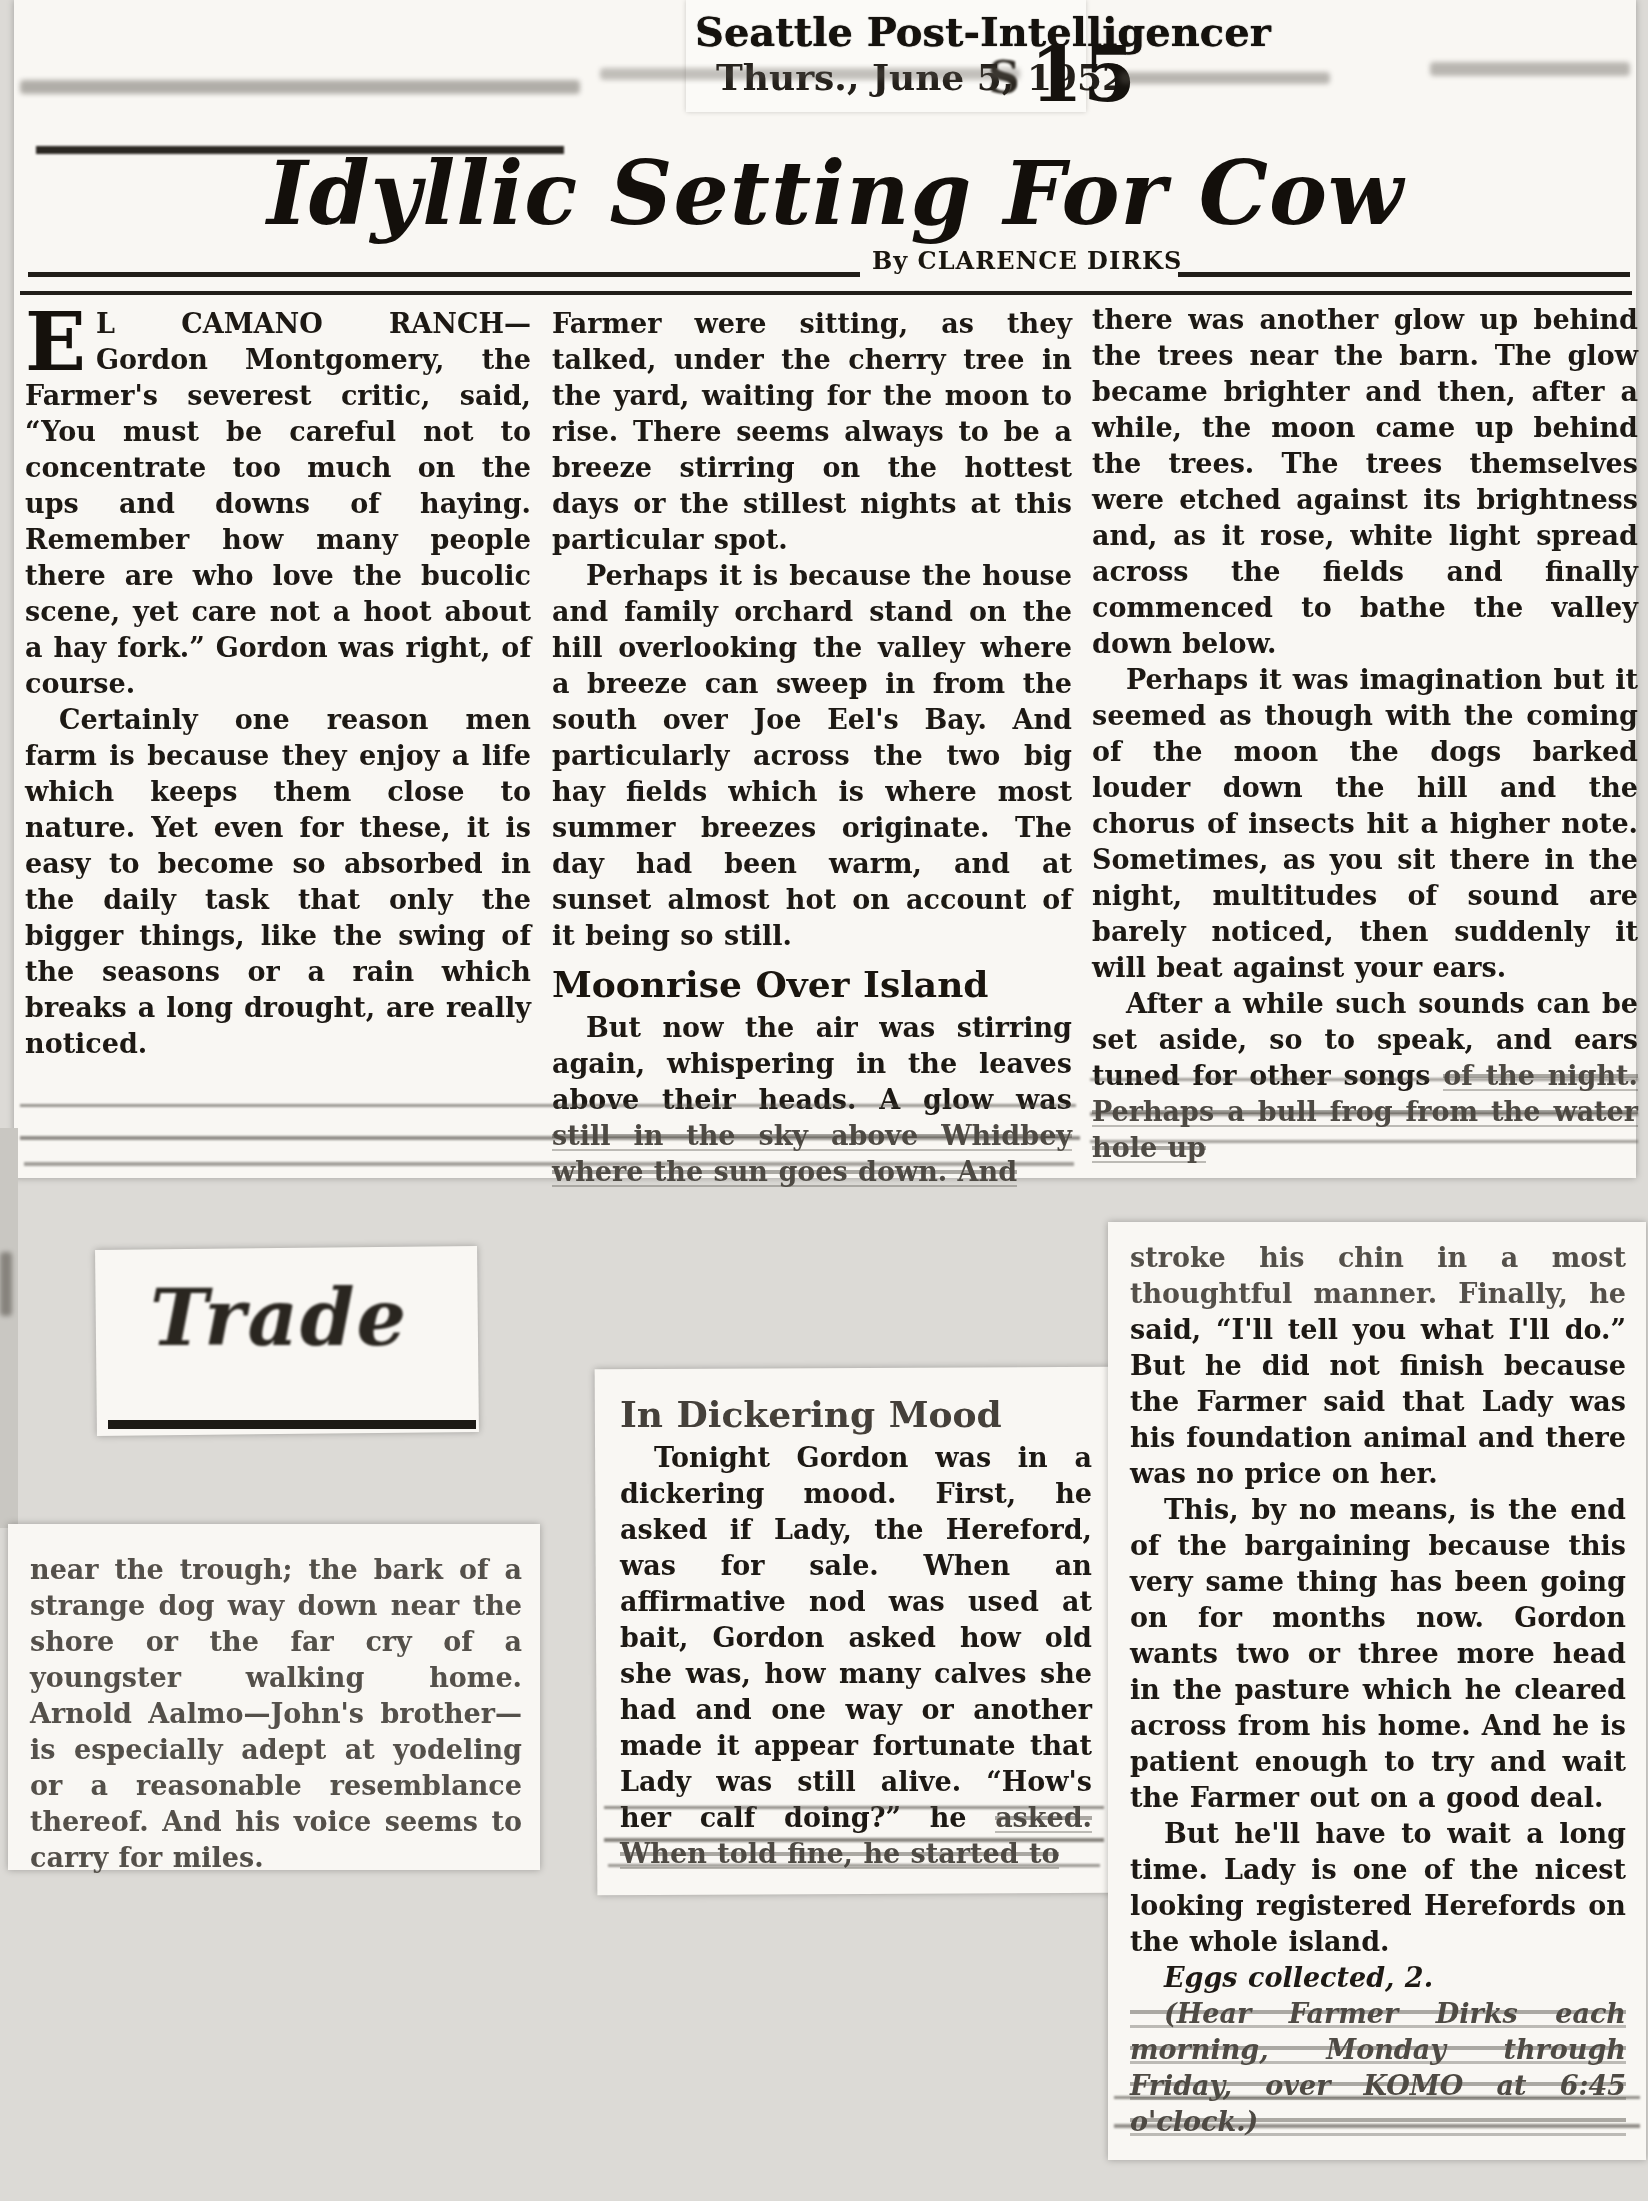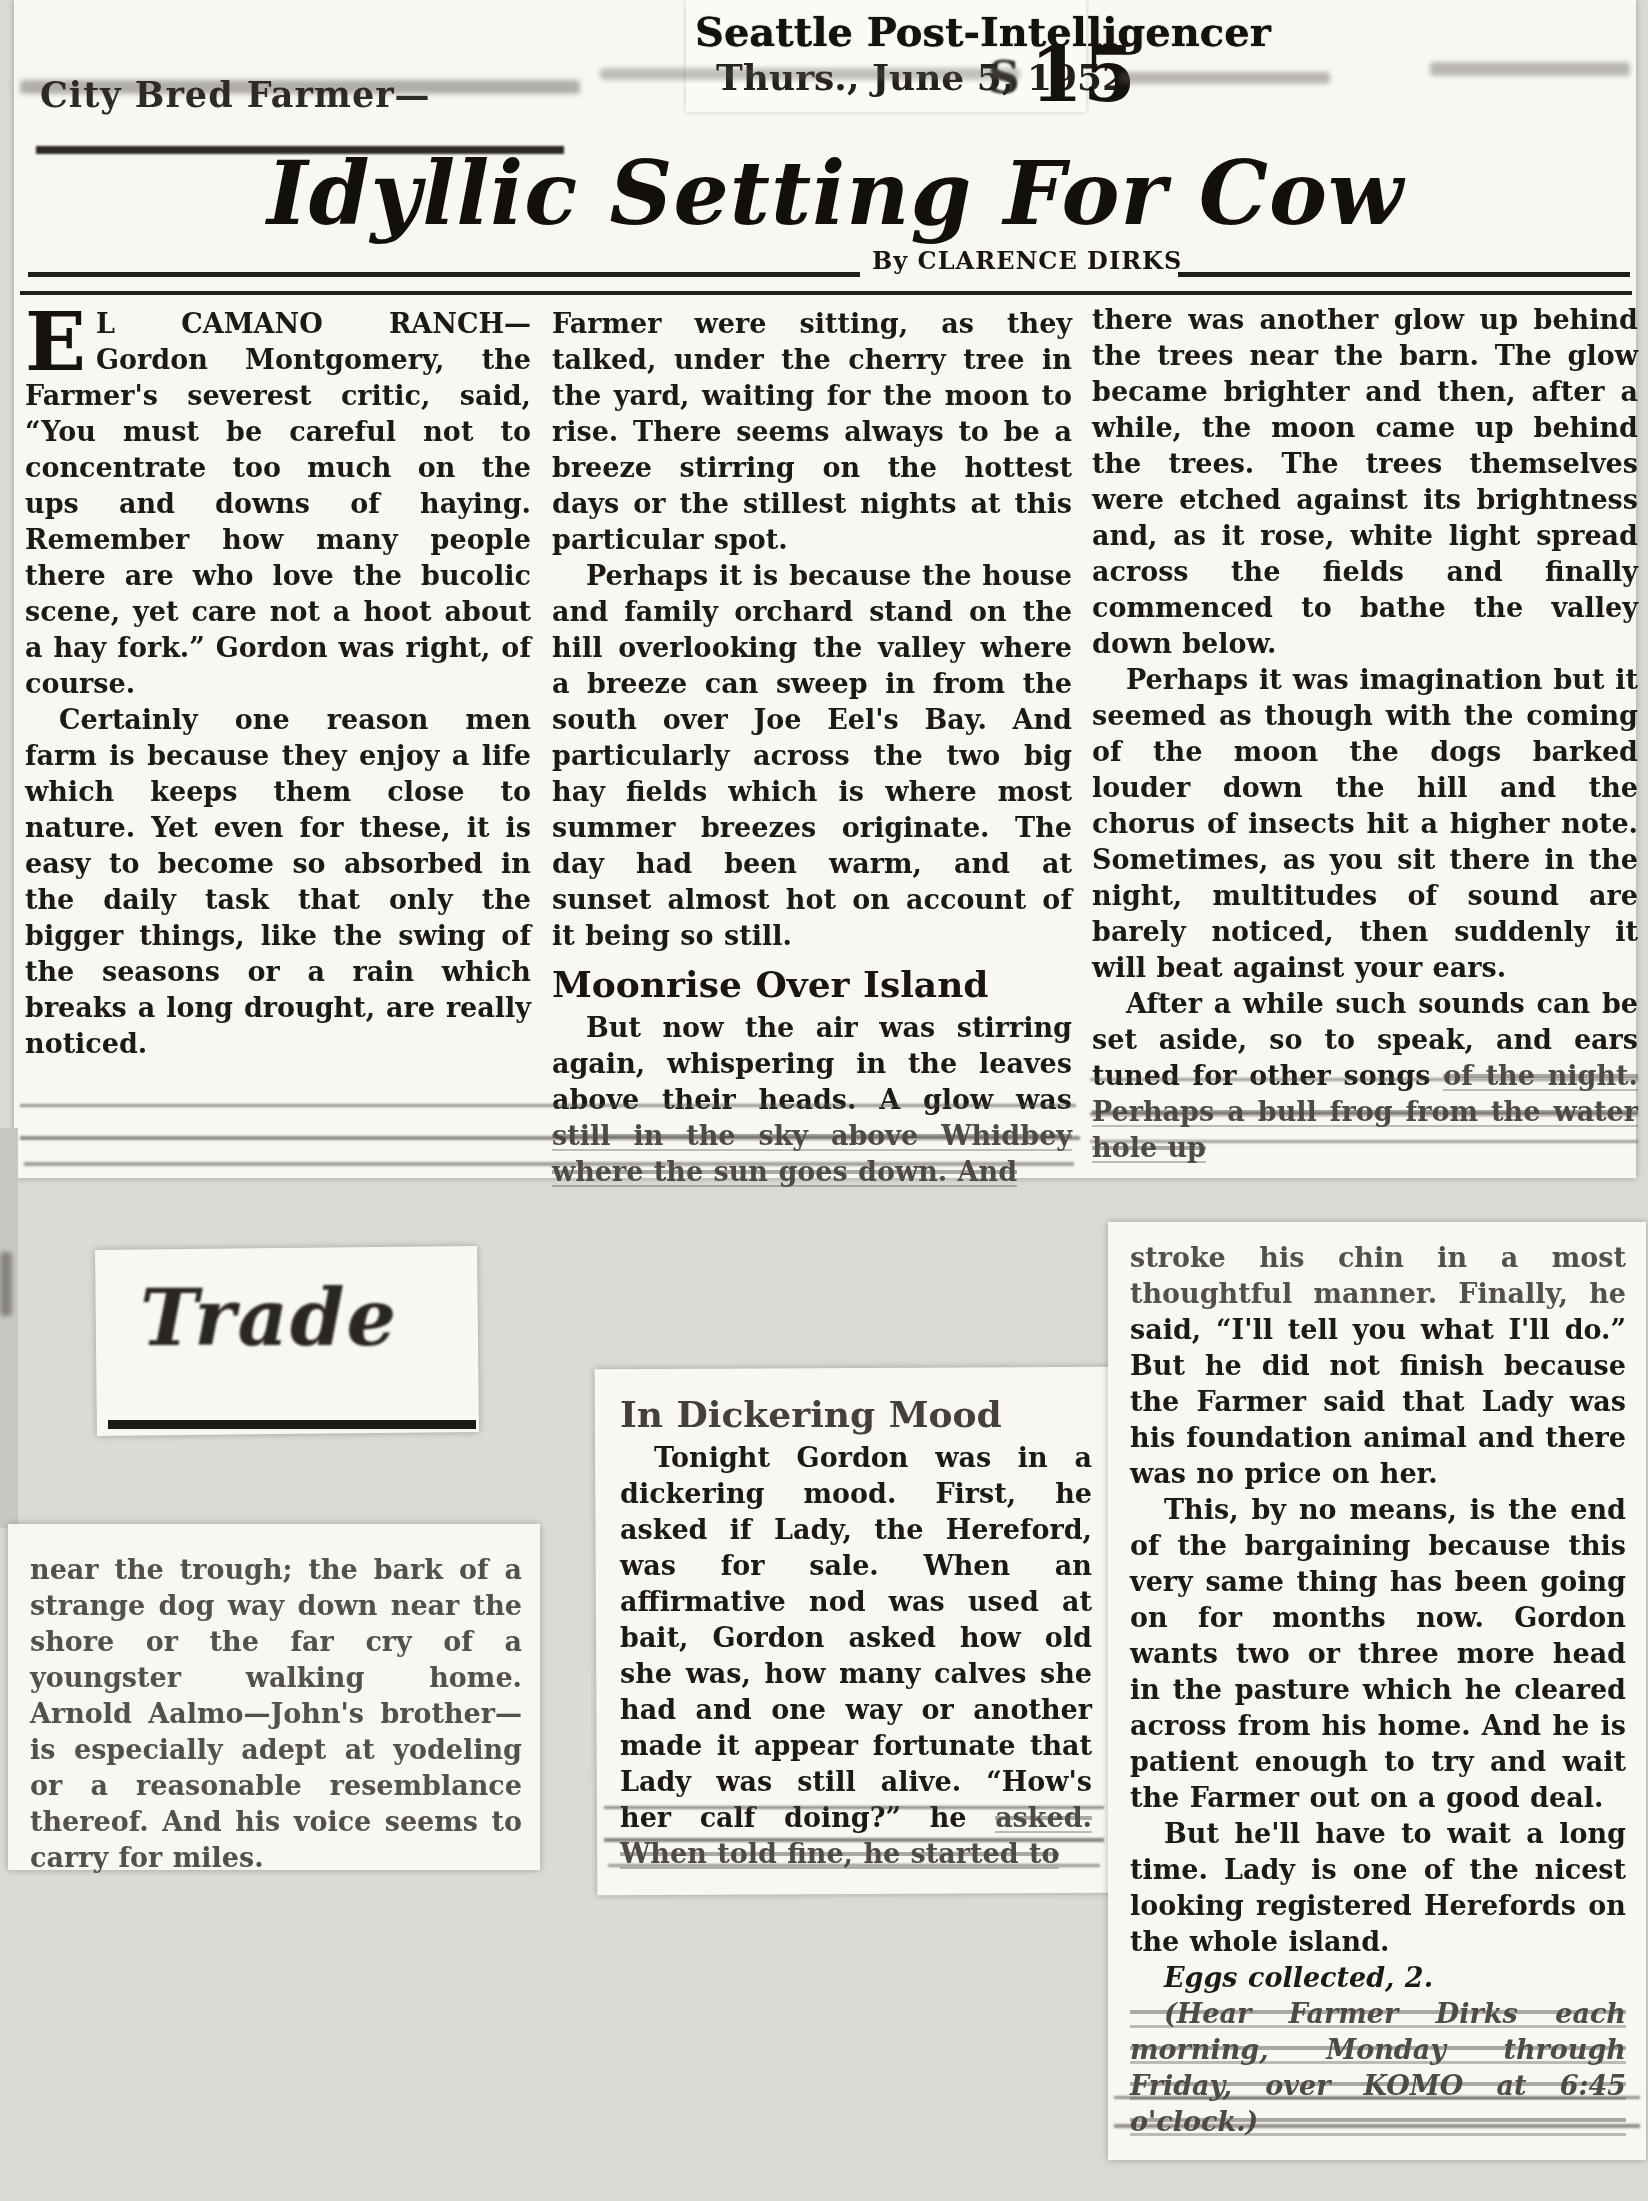--- a/index.html
+++ b/index.html
@@ -30,21 +30,21 @@
   .dropcap{float:left;font-size:80px;line-height:62px;font-weight:bold;margin:5px 10px 0 0;color:#15110c;}
   .subhead{font-size:36px;font-weight:bold;text-indent:0 !important;margin:12px 0 8px 0 !important;color:#1a150f;}
   .subhead-faded{color:#45403a;filter:blur(.6px);}
 
   .smudge{color:#4e4a44;filter:blur(.7px);
     background:repeating-linear-gradient(to bottom, transparent 0 14px, rgba(75,72,66,.45) 14px 18px,
                transparent 18px 29px, rgba(75,72,66,.35) 29px 32px, transparent 32px 36px);}
   .smudge-light{color:#54504a;filter:blur(.5px);}
   .ital{font-style:italic;}
 
-  .trade-headline{position:absolute;left:140px;top:1272px;font-size:78px;font-style:italic;font-weight:bold;
+  .trade-headline{position:absolute;left:150px;top:1272px;font-size:78px;font-style:italic;font-weight:bold;
                   color:#2a2620;filter:blur(.8px);letter-spacing:2px;}
   .trade-underline{position:absolute;left:108px;top:1420px;width:368px;height:9px;background:#1d1a15;filter:blur(.6px);}
 
   .blob{position:absolute;background:#5a564f;filter:blur(2.5px);border-radius:4px;}
   .overline{position:absolute;background:#4c4841;filter:blur(1px);}
 </style>
 </head>
 <body>
 
 <div id="page">
@@ -55,21 +55,20 @@
   <div class="masthead">Seattle Post-Intelligencer</div>
   <div class="dateline">Thurs., June 5, 1952</div>
   <div class="edition">S</div>
   <div class="pagenum">15</div>
 
   <div class="blob" style="left:20px;top:80px;width:560px;height:14px;opacity:.45;"></div>
   <div class="blob" style="left:600px;top:68px;width:420px;height:12px;opacity:.35;"></div>
   <div class="blob" style="left:1120px;top:72px;width:210px;height:12px;opacity:.4;"></div>
   <div class="blob" style="left:1430px;top:62px;width:200px;height:14px;opacity:.4;"></div>
 
-  <div class="kicker">City Bred Farmer—</div>
   <div class="kicker-rule"></div>
 
   <div class="headline">Idyllic Setting For Cow</div>
   <div class="rule" style="left:28px;top:272px;width:832px;height:5px;"></div>
   <div class="byline">By CLARENCE DIRKS</div>
   <div class="rule" style="left:1178px;top:272px;width:452px;height:5px;"></div>
   <div class="rule" style="left:20px;top:291px;width:1612px;height:4px;"></div>
 
   <div class="coltext" style="left:25px;top:306px;width:506px;">
     <p class="noindent">

